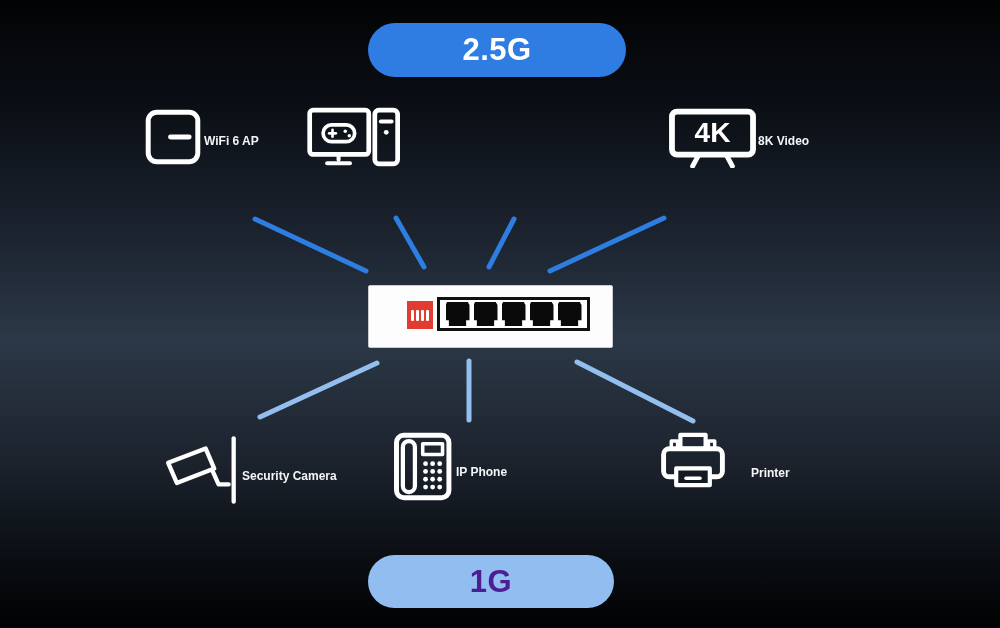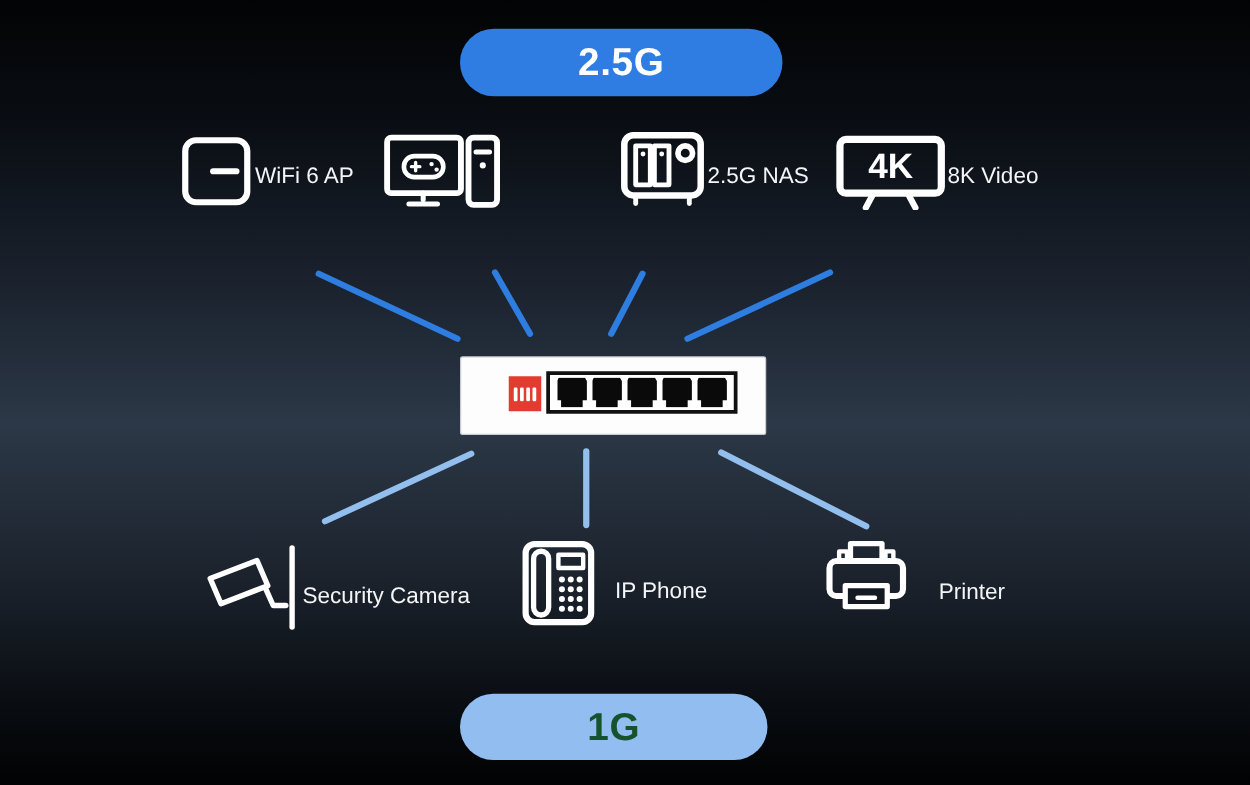--- a/index.html
+++ b/index.html
@@ -7,30 +7,30 @@
     position:relative;width:1000px;height:628px;overflow:hidden;
     background:linear-gradient(180deg,#020304 0%,#0a0e14 16%,#1c2430 38%,#2c3847 54%,#1b222c 74%,#070a0e 92%,#010203 100%);
     font-family:"Liberation Sans",sans-serif;
   }
   .links{position:absolute;left:0;top:0;width:1000px;height:628px;}
   .badge{
     position:absolute;display:flex;align-items:center;justify-content:center;
     border-radius:28px;font-weight:bold;font-size:31px;letter-spacing:.5px;
   }
   .badge-top{left:368px;top:23px;width:258px;height:54px;background:#2f7de2;color:#ffffff;}
-  .badge-bottom{left:368px;top:555px;width:246px;height:53px;background:#92bdf0;color:#14532d;}
+  .badge-bottom{left:368px;top:555px;width:246px;height:53px;background:#92bdf0;color:#4c1d95;}
   .device{position:absolute;display:flex;flex-direction:row;align-items:center;width:180px;}
   .device .icon{display:flex;align-items:flex-end;justify-content:center;}
-  .device .label{color:#f4f5f7;font-size:18px;font-weight:400;margin-top:9px;white-space:nowrap;}
+  .device .label{color:#f4f5f7;font-size:12px;font-weight:700;margin-top:9px;white-space:nowrap;}
   .dev-wifi   {left:142px;top:104px;} .dev-wifi   .icon{height:64px;}
   .dev-gaming {left:307px;top:104px;} .dev-gaming .icon{height:64px;}
   .dev-nas    {left:494px;top:104px;} .dev-nas    .icon{height:64px;}
   .dev-tv     {left:667px;top:104px;} .dev-tv     .icon{height:64px;}
   .dev-cam    {left:162px;top:434px;text-align:right;} .dev-cam    .icon{height:72px;}
-  .dev-phone  {left:412px;top:430px;gap:12px;} .dev-phone  .icon{height:72px;}
+  .dev-phone  {left:388px;top:430px;} .dev-phone  .icon{height:72px;}
   .dev-printer{left:655px;top:432px;gap:20px;}
   .dev-cam .label,.dev-phone .label,.dev-printer .label{margin-top:12px;}
   
   .switch{
     position:absolute;left:368px;top:285px;width:243px;height:61px;
     background:#fdfdfd;border:1px solid #c9cdd2;border-radius:2px;
     display:flex;align-items:center;
   }
   .dip{
     position:absolute;left:38px;top:15px;width:26px;height:28px;background:#e23b30;
@@ -90,35 +90,20 @@
         <line x1="38" y1="35.5" x2="38" y2="45.5" stroke-width="4"></line>
         <circle cx="57" cy="37.5" r="2.6" fill="#fff" stroke="none"></circle>
         <circle cx="63" cy="44" r="2.6" fill="#fff" stroke="none"></circle>
         <rect x="101" y="6" width="34" height="80" rx="6" stroke-width="7"></rect>
         <line x1="110" y1="23" x2="126" y2="23" stroke-width="6"></line>
         <circle cx="118" cy="39" r="3.6" fill="#fff" stroke="none"></circle>
       </svg>
     </div>
   </div>
 
-  <div class="device dev-nas">
-    <div class="icon">
-      <svg width="72" height="65" viewBox="0 0 110 100" fill="none" stroke="#fff" stroke-linecap="round" stroke-linejoin="round">
-        <rect x="8" y="8" width="94" height="74" rx="11" stroke-width="8"></rect>
-        <rect x="22" y="21" width="18" height="48" stroke-width="6"></rect>
-        <rect x="45" y="21" width="18" height="48" stroke-width="6"></rect>
-        <circle cx="31" cy="31" r="3" fill="#fff" stroke="none"></circle>
-        <circle cx="54" cy="31" r="3" fill="#fff" stroke="none"></circle>
-        <circle cx="83" cy="30" r="9" stroke-width="7"></circle>
-        <line x1="22" y1="84" x2="22" y2="92" stroke-width="6"></line>
-        <line x1="88" y1="84" x2="88" y2="92" stroke-width="6"></line>
-      </svg>
-    </div>
-    <div class="label">2.5G NAS</div>
-  </div>
 
   <div class="device dev-tv">
     <div class="icon">
       <svg width="91" height="60" viewBox="0 0 110 72" fill="none" stroke="#fff" stroke-linecap="round" stroke-linejoin="round">
         <rect x="6" y="4" width="98" height="52" rx="6" stroke-width="7"></rect>
         <text x="55" y="41" text-anchor="middle" font-family="Liberation Sans, sans-serif" font-size="34" font-weight="bold" fill="#fff" stroke="none">4K</text>
         <line x1="38" y1="57" x2="31" y2="70" stroke-width="6"></line>
         <line x1="72" y1="57" x2="79" y2="70" stroke-width="6"></line>
       </svg>
     </div>

